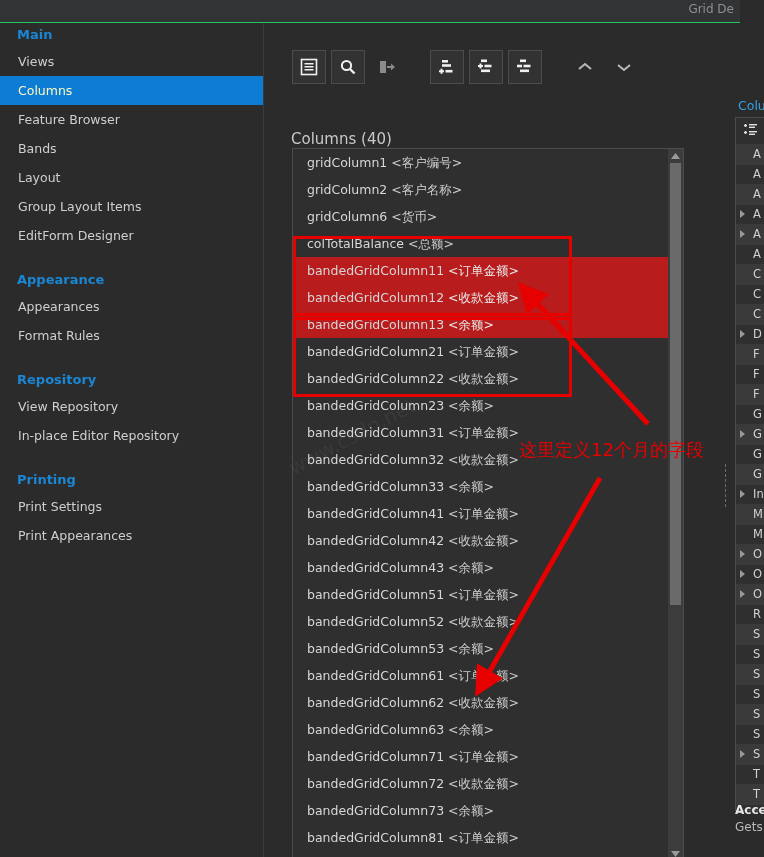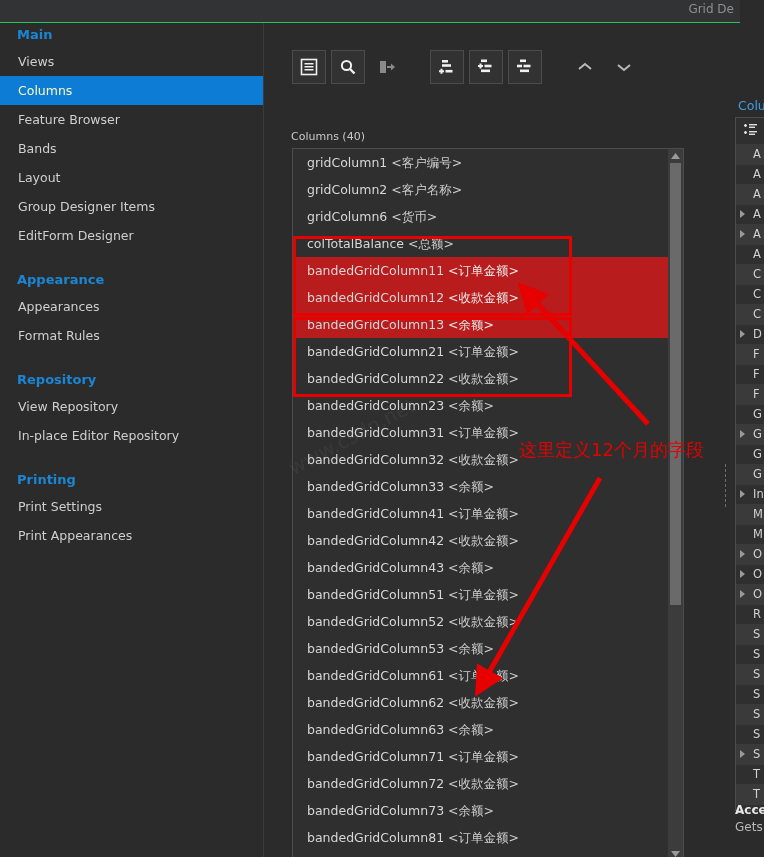--- a/index.html
+++ b/index.html
@@ -40,21 +40,21 @@
   .tb-btn{
     width:34px;height:34px;float:left;margin-right:5px;
     border:1px solid transparent;box-sizing:border-box;
     display:flex;align-items:center;justify-content:center;
   }
   .tb-btn.framed{border-color:#4a4d4f;background:#323232;}
   .tb-btn.sep{margin-left:21px;}
   .tb-btn.plain{border-color:transparent;background:transparent;}
   .tb-btn svg{display:block;}
   #list-label{
-    position:absolute;left:27px;top:107px;font-size:11px;color:#c9c9c9;
+    position:absolute;left:27px;top:107px;font-size:15px;color:#c9c9c9;
   }
   
   #list-box{
     position:absolute;left:28px;top:125px;width:392px;height:714px;
     border:1px solid #4a4d4f;background:#2f2f2f;box-sizing:border-box;overflow:hidden;
   }
   #list-inner{position:absolute;left:0;top:0;right:15px;top:0;}
   .li{
     height:27px;line-height:27px;padding-left:14px;font-size:12.5px;color:#cdcdcd;
     white-space:nowrap;
@@ -138,21 +138,21 @@
   <div class="title">Grid De</div>
 </div>
 
 <div id="sidebar">
     <div class="nav-group">Main</div>
     <div class="nav-item">Views</div>
     <div class="nav-item selected">Columns</div>
     <div class="nav-item">Feature Browser</div>
     <div class="nav-item">Bands</div>
     <div class="nav-item">Layout</div>
-    <div class="nav-item">Group Designer Items</div>
+    <div class="nav-item">Group Layout Items</div>
     <div class="nav-item">EditForm Designer</div>
     <div class="nav-spacer"></div>
     <div class="nav-group">Appearance</div>
     <div class="nav-item">Appearances</div>
     <div class="nav-item">Format Rules</div>
     <div class="nav-spacer"></div>
     <div class="nav-group">Repository</div>
     <div class="nav-item">View Repository</div>
     <div class="nav-item">In-place Editor Repository</div>
     <div class="nav-spacer"></div>

